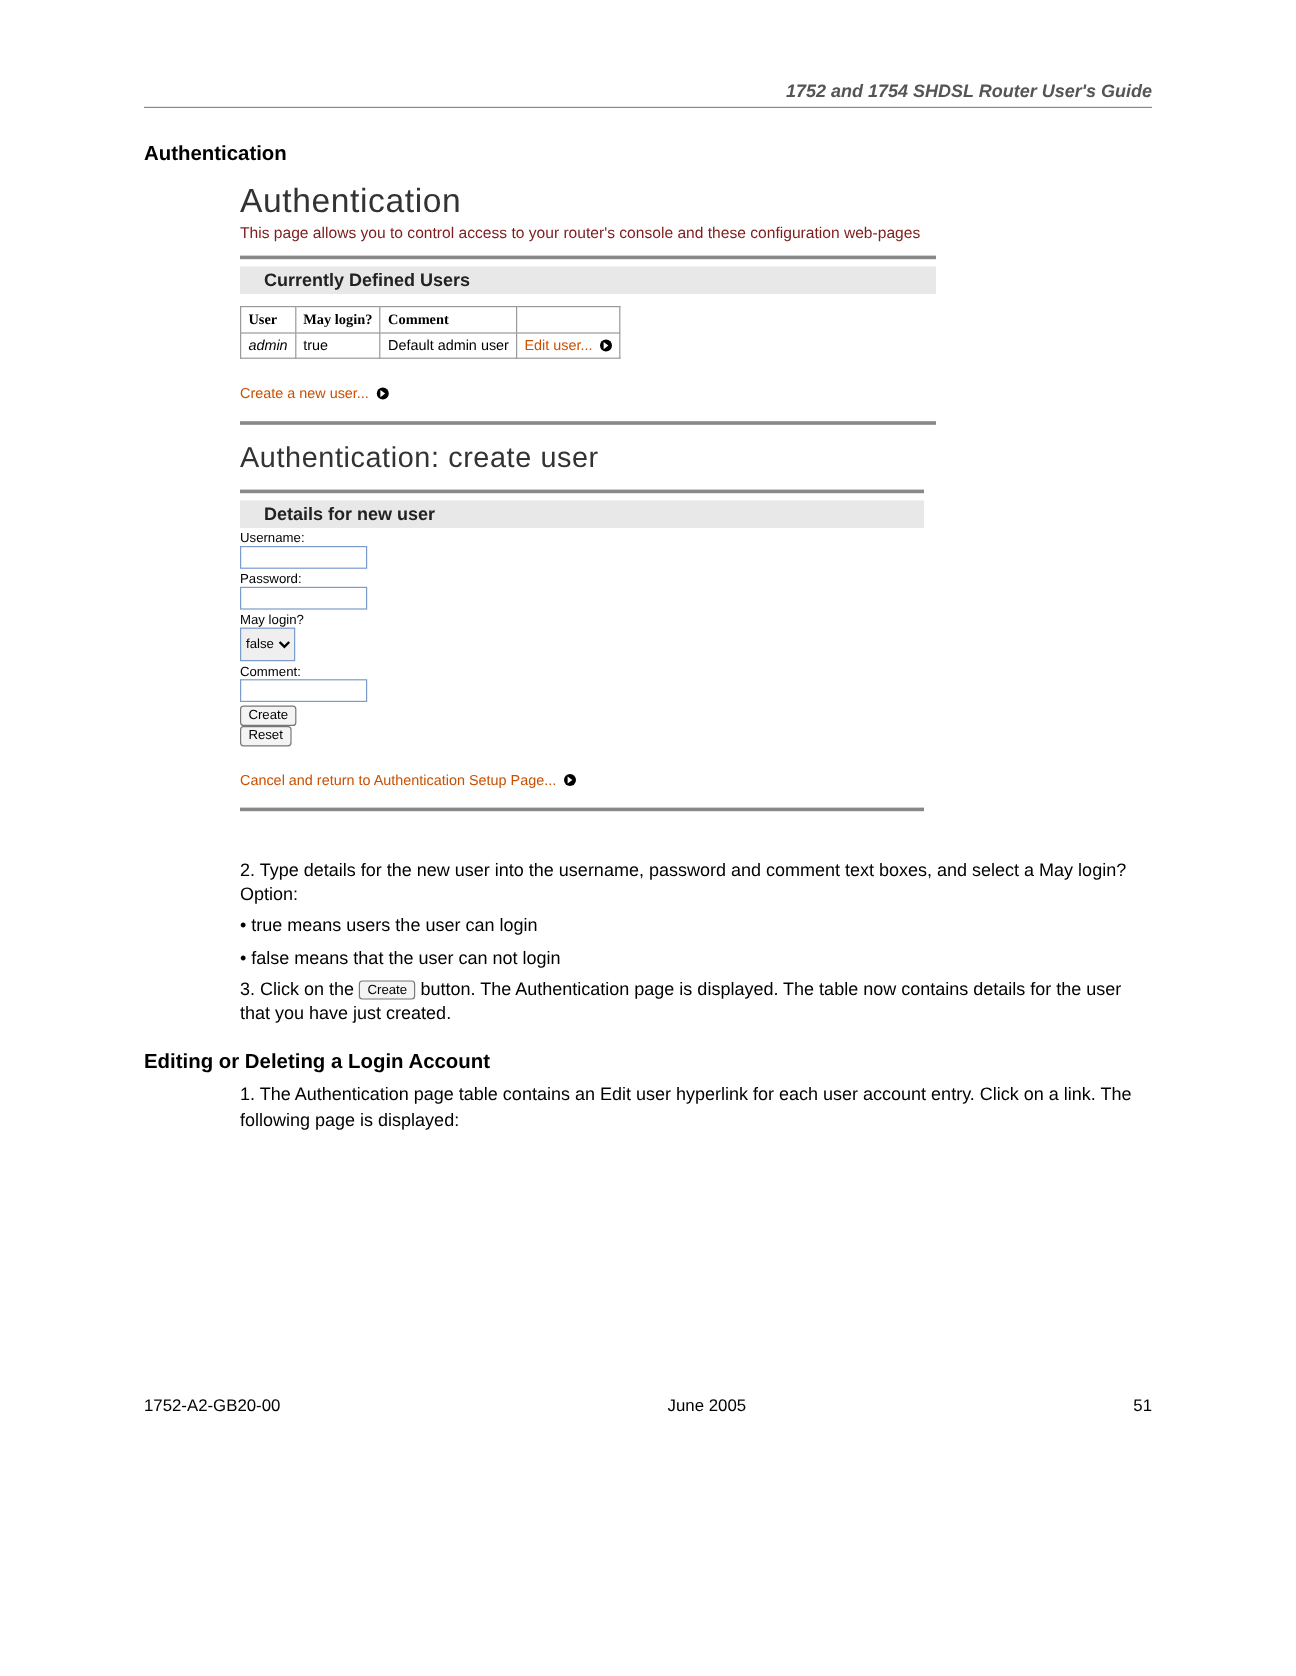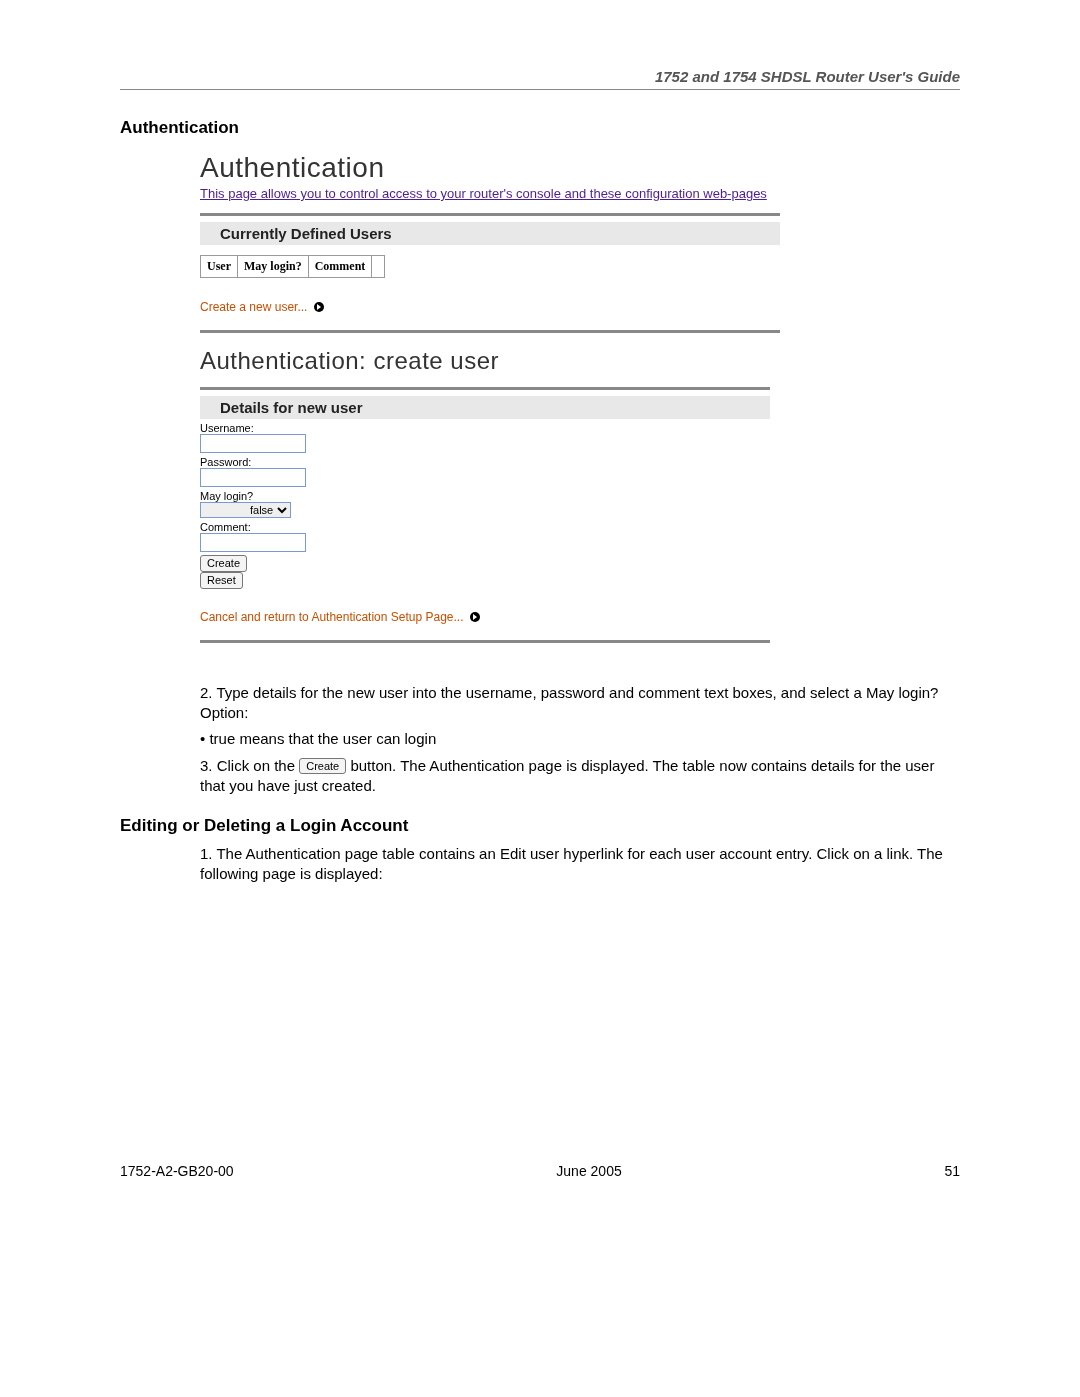--- a/index.html
+++ b/index.html
@@ -52,24 +52,23 @@
   .shot-h1 {
     font-family: Verdana, Arial, sans-serif;
     font-size: 28px;
     letter-spacing: .5px;
     margin: 0;
     color: #333;
   }
   .shot-sub {
     font-family: Verdana, Arial, sans-serif;
     font-size: 13px;
-    color: #4c1d95;
+    color: #7f1d1d;
     margin: 2px 0 10px 0;
     line-height: 1.3;
-    text-decoration: underline;
   }
   .thick-rule {
     height: 3px;
     background: #888;
     margin: 6px 0;
   }
   .panel-head {
     background: #e8e8e8;
     font-family: Verdana, Arial, sans-serif;
     font-weight: bold;
@@ -130,22 +129,21 @@
   .form-row input[type=text], .form-row input[type=password] {
     width: 100px;
     height: 15px;
     border: 1px solid #7a9ccc;
     background: #fff;
     font-size: 11px;
   }
   .form-row select {
     font-size: 11px;
     border: 1px solid #7a9ccc;
-    height: 16px;
-    padding-left: 45px;
+    height: 28px;
   }
   .btn {
     font-size: 11px;
     border: 1px solid #777;
     border-radius: 3px;
     background: #f4f4f4;
     padding: 0 6px;
     height: 17px;
     line-height: 15px;
     margin-right: 2px;
@@ -190,20 +188,31 @@
     <div class="panel-head">Currently Defined Users</div>
 
     <table class="user-table">
       <tbody>
           <tr>
         <th>User</th>
         <th>May login?</th>
         <th>Comment</th>
         <th></th>
       </tr>
+      <tr>
+        <td class="italic">admin</td>
+        <td>true</td>
+        <td>Default admin user</td>
+        <td>
+          <span class="edit-link">
+            <span>Edit user...</span>
+            <span class="arrow"></span>
+          </span>
+        </td>
+      </tr>
     </tbody>
       </table>
 
     <span class="orange-link">
       <span>Create a new user...</span>
       <span class="arrow"></span>
     </span>
     <div class="thick-rule"></div>
   </div>
 
@@ -241,21 +250,22 @@
       <span>Cancel and return to Authentication Setup Page...</span>
       <span class="arrow"></span>
     </span>
     <div class="thick-rule"></div>
   </div>
 
   <div style="height:26px;"></div>
 
   <div class="body-block">
     <p class="para">2. Type details for the new user into the username, password and comment text boxes, and select a May login? Option:</p>
-    <p class="para">• true means that the user can login</p>
+    <p class="para">• true means users the user can login</p>
+    <p class="para">• false means that the user can not login</p>
     <p class="para">
       <span>3. Click on the </span><span class="inline-btn">Create</span><span> button. The Authentication page is displayed. The table now contains details for the user that you have just created.</span>
     </p>
   </div>
 
   <div style="height:14px;"></div>
   <div class="section-title">Editing or Deleting a Login Account</div>
 
   <div class="body-block">
     <p class="para">1. The Authentication page table contains an Edit user hyperlink for each user account entry. Click on a link. The following page is displayed:</p>

